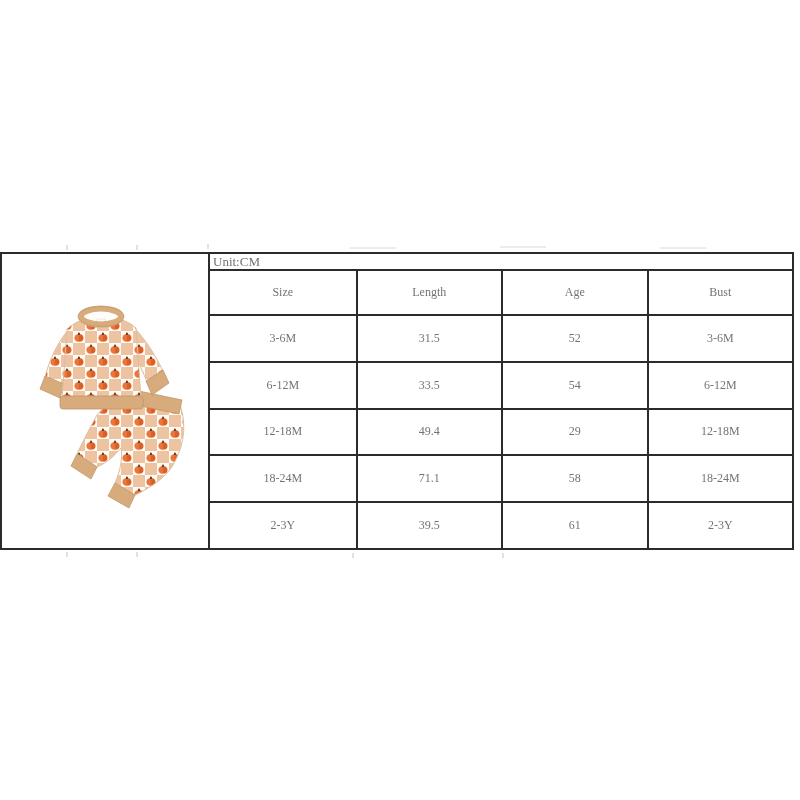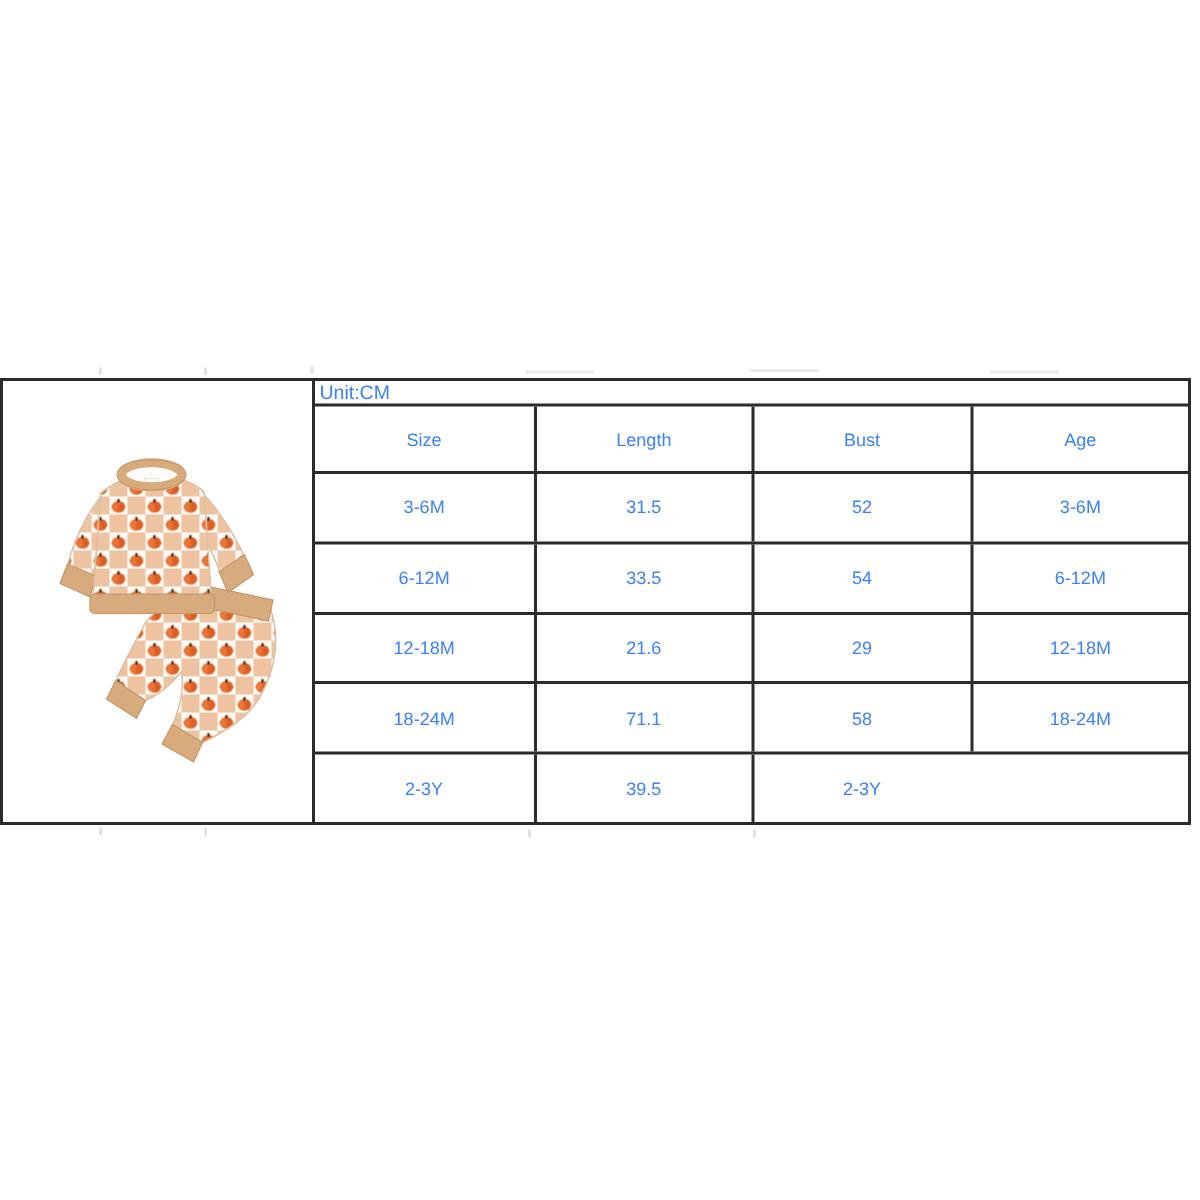--- a/index.html
+++ b/index.html
@@ -1,18 +1,18 @@
 <!DOCTYPE html>
 <html><head>
 <meta charset="utf-8">
 <style>
   html,body{margin:0;padding:0;background:#ffffff;}
   .screen{
     position:relative;width:800px;height:800px;background:#ffffff;overflow:hidden;
-    font-family:Liberation Sans, sans-serif;color:#3b82f6;
+    font-family:Liberation Serif, serif;color:#737373;
   }
   
   .chart-box{
     position:absolute;left:0;top:252px;width:794px;height:298px;
     border:2px solid #2b2b2b;box-sizing:border-box;background:#ffffff;
   }
   
   .tick{position:absolute;width:2px;height:5px;background:#e2e2e2;}
   .tick.h{width:46px;height:2px;background:#ececec;}
 
@@ -99,48 +99,49 @@
     </div>
 
     <div class="size-table">
       <div class="unit-row">
         <span>Unit:CM</span>
       </div>
 
       <div class="t-row head-row">
         <div class="cell">Size</div>
         <div class="cell">Length</div>
+        <div class="cell">Age</div>
         <div class="cell">Bust</div>
-        <div class="cell">Age</div>
       </div>
 
       <div class="t-row data-row">
         <div class="cell">3-6M</div>
         <div class="cell">31.5</div>
         <div class="cell">52</div>
         <div class="cell">3-6M</div>
       </div>
       <div class="t-row data-row">
         <div class="cell">6-12M</div>
         <div class="cell">33.5</div>
         <div class="cell">54</div>
         <div class="cell">6-12M</div>
       </div>
       <div class="t-row data-row">
         <div class="cell">12-18M</div>
-        <div class="cell">21.6</div>
+        <div class="cell">49.4</div>
         <div class="cell">29</div>
         <div class="cell">12-18M</div>
       </div>
       <div class="t-row data-row">
         <div class="cell">18-24M</div>
         <div class="cell">71.1</div>
         <div class="cell">58</div>
         <div class="cell">18-24M</div>
       </div>
       <div class="t-row data-row">
         <div class="cell">2-3Y</div>
         <div class="cell">39.5</div>
+        <div class="cell">61</div>
         <div class="cell">2-3Y</div>
       </div>
     </div>
   </div>
 </div>
 
 </body></html>

